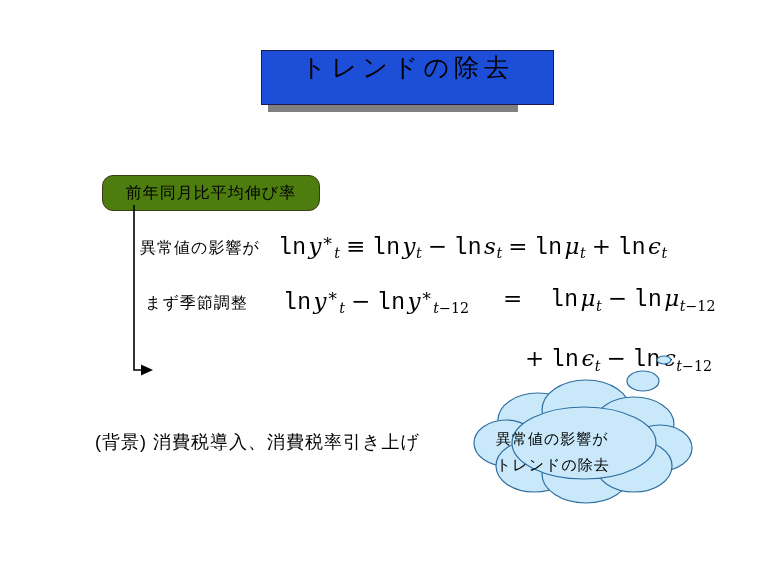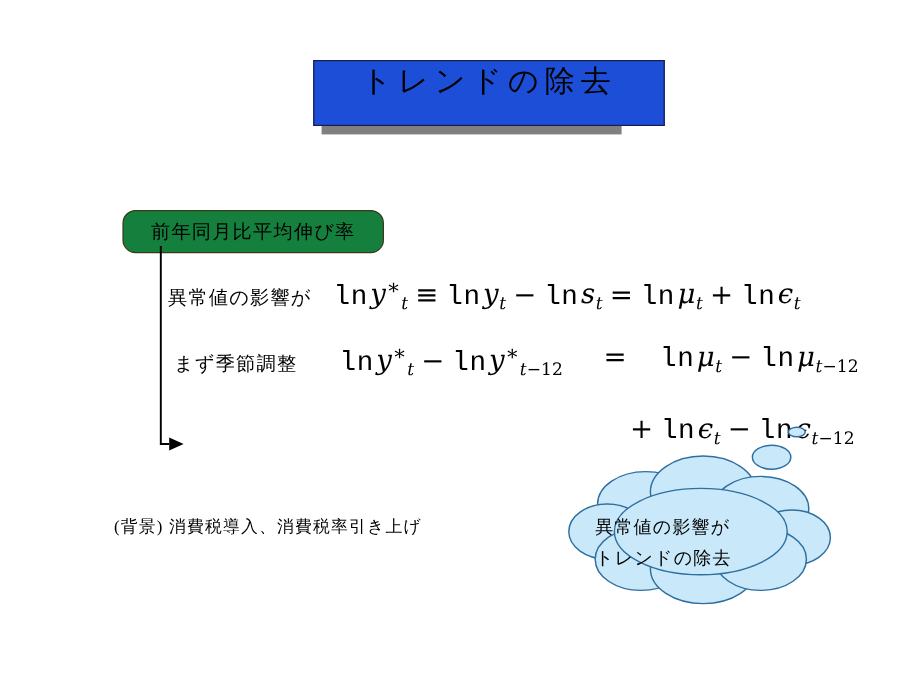--- a/index.html
+++ b/index.html
@@ -46,21 +46,21 @@
     white-space: nowrap;
   }
 
   
   .yellow-box {
     position: absolute;
     left: 102px;
     top: 175px;
     width: 218px;
     height: 36px;
-    background: #15803d;
+    background: #4d7c0f;
     border: 1px solid #3a3a18;
     border-radius: 11px;
     box-sizing: border-box;
     display: flex;
     align-items: center;
     justify-content: center;
   }
   .yellow-text {
     font-family: "DejaVu Serif", "Liberation Serif", serif;
     font-size: 16px;
@@ -131,22 +131,22 @@
   .pink-ellipse .math {
     position: static;
     font-size: 22px;
   }
 
   
   .bottom-note {
     position: absolute;
     left: 95px;
     top: 430px;
-    font-family: Liberation Serif, serif;
-    font-size: 14px;
+    font-family: Liberation Sans, sans-serif;
+    font-size: 18px;
     letter-spacing: 1px;
     white-space: nowrap;
   }
 
   
   .cloud-wrap {
     position: absolute;
     left: 468px;
     top: 348px;
     width: 235px;

